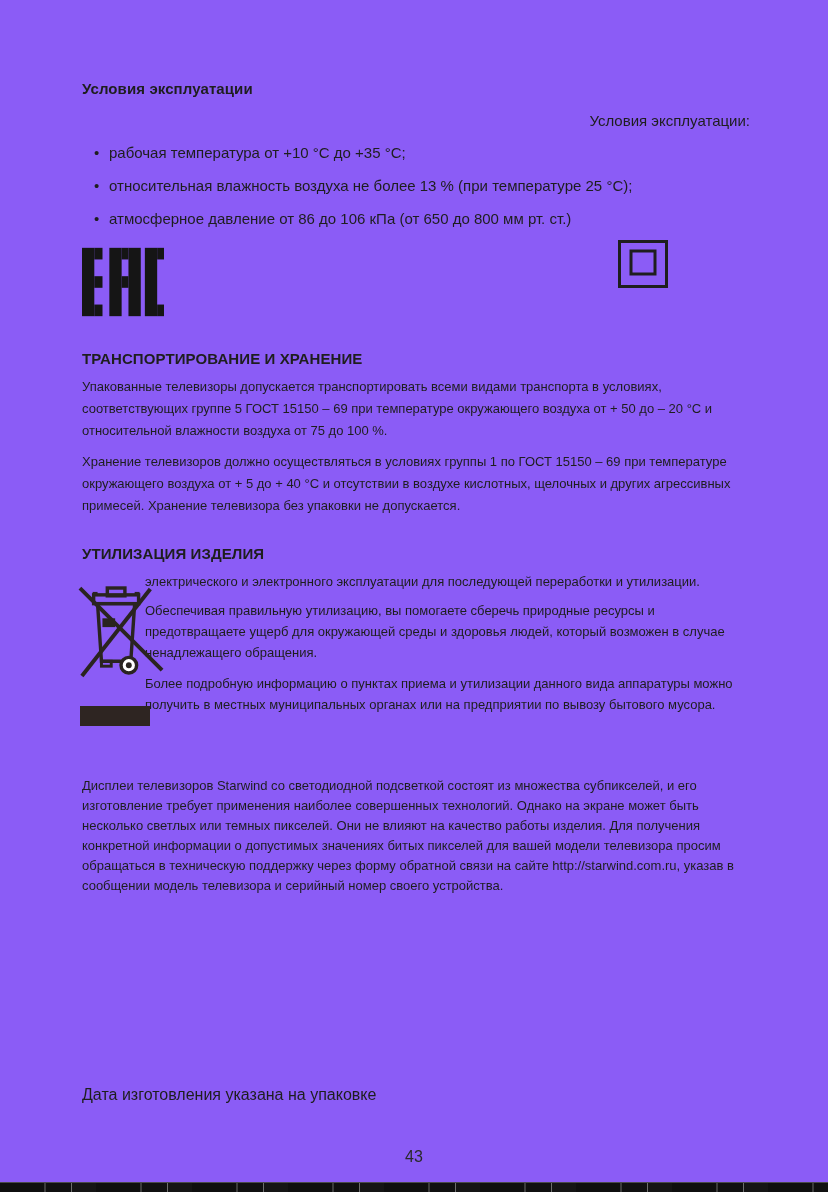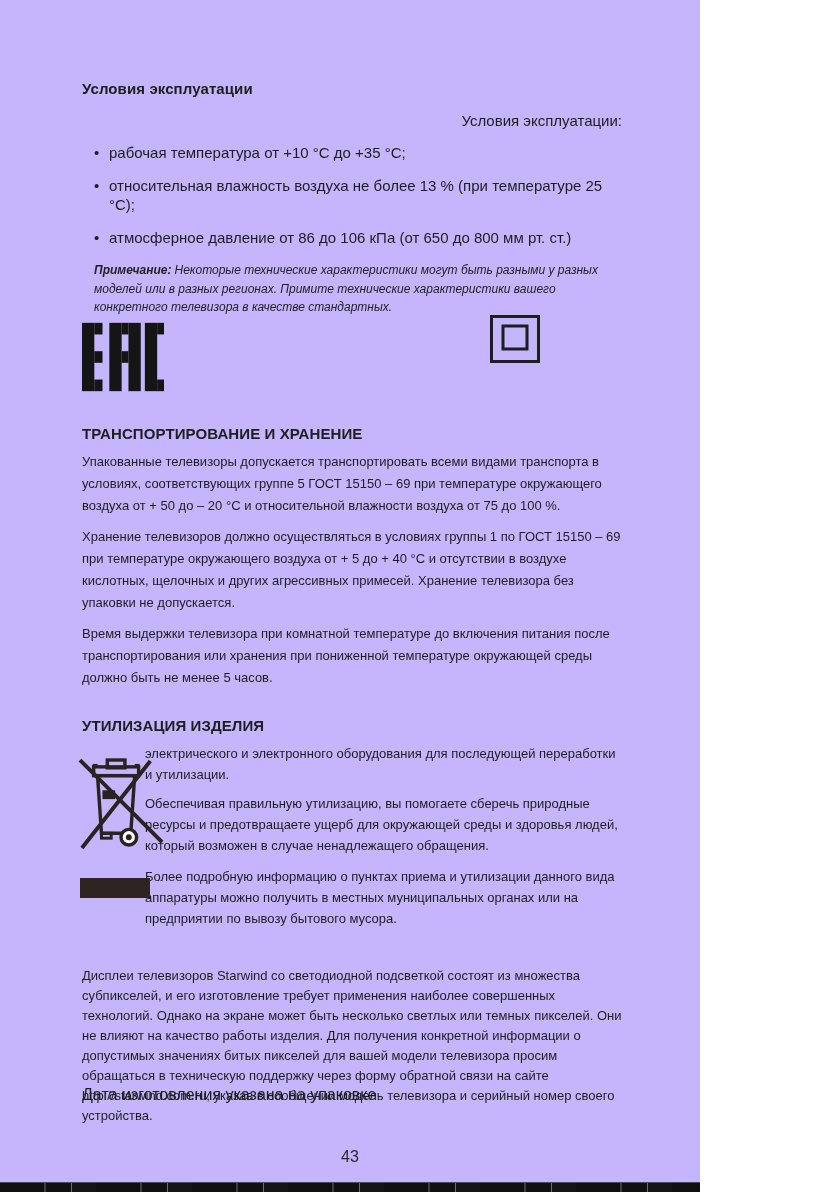--- a/index.html
+++ b/index.html
@@ -1,19 +1,19 @@
 <!DOCTYPE html>
 <html lang="ru"><head>
 <meta charset="utf-8">
 <style>
   html,body{margin:0;padding:0;background:#ffffff;}
   .page{
     position:relative;
-    width:700px;height:1192px;
-    background:#c4b5fd;
+    width:828px;height:1192px;
+    background:#8b5cf6;
     font-family:"Liberation Sans", sans-serif;
     color:#1e1e1e;
     overflow:hidden;
   }
   .content{padding:80px 78px 0 82px;}
   h1,h2{font-size:15px;font-weight:bold;margin:0;letter-spacing:.1px;}
   h1{margin-bottom:14px;}
   .intro{margin:0 0 13px 12px;font-size:15px;line-height:19px;text-align:right;}
   ul.bullets{list-style:none;margin:0 0 0 12px;padding:0;}
   ul.bullets li{font-size:15px;line-height:19px;margin-bottom:14px;position:relative;padding-left:15px;}
@@ -53,21 +53,20 @@
     <h1>Условия эксплуатации</h1>
 
     <p class="intro">Условия эксплуатации:</p>
 
     <ul class="bullets">
       <li><span>рабочая температура от +10 °С до +35 °С;</span></li>
       <li><span>относительная влажность воздуха не более 13 % (при температуре 25 °С);</span></li>
       <li><span>атмосферное давление от 86 до 106 кПа (от 650 до 800 мм рт. ст.)</span></li>
     </ul>
 
-    <p class="note"><span class="note-label">Примечание:</span><span>Некоторые технические характеристики могут быть разными у разных моделей или в разных регионах. Примите технические характеристики вашего конкретного телевизора в качестве стандартных.</span></p>
 
 
     <div class="marks-row">
       <svg width="82" height="84" viewBox="0 0 120 100" fill="#151515" xmlns="http://www.w3.org/2000/svg" aria-label="eac-conformity-mark">
         <rect x="0" y="0" width="18" height="100"></rect>
         <rect x="18" y="0" width="12" height="17"></rect>
         <rect x="18" y="41.5" width="12" height="17"></rect>
         <rect x="18" y="83" width="12" height="17"></rect>
         <rect x="40" y="0" width="18" height="100"></rect>
         <rect x="68" y="0" width="18" height="100"></rect>
@@ -81,21 +80,20 @@
         <svg width="50" height="48" viewBox="0 0 50 48" xmlns="http://www.w3.org/2000/svg" fill="none" stroke="#1e1e1e">
           <rect x="1.5" y="1.5" width="47" height="45" stroke-width="3"></rect>
           <rect x="13" y="11" width="24" height="23" stroke-width="3"></rect>
         </svg>
       </div>
     </div>
 
     <h2 class="h-transport">ТРАНСПОРТИРОВАНИЕ И ХРАНЕНИЕ</h2>
     <p class="body">Упакованные телевизоры допускается транспортировать всеми видами транспорта в условиях, соответствующих группе 5 ГОСТ 15150 – 69 при температуре окружающего воздуха от + 50 до – 20 °С и относительной влажности воздуха от 75 до 100 %.</p>
     <p class="body">Хранение телевизоров должно осуществляться в условиях группы 1 по ГОСТ 15150 – 69 при температуре окружающего воздуха от + 5 до + 40 °С и отсутствии в воздухе кислотных, щелочных и других агрессивных примесей. Хранение телевизора без упаковки не допускается.</p>
-    <p class="body">Время выдержки телевизора при комнатной температуре до включения питания после транспортирования или хранения при пониженной температуре окружающей среды должно быть не менее 5 часов.</p>
 
     <h2 class="h-disposal">УТИЛИЗАЦИЯ ИЗДЕЛИЯ</h2>
 
     <div class="media-row">
       <div class="weee-wrap" aria-label="crossed-out-wheelie-bin">
         <svg width="86" height="97" viewBox="0 0 88 99" xmlns="http://www.w3.org/2000/svg" fill="none" stroke="#2a2420">
           <rect x="30" y="5" width="18" height="8" stroke-width="3.5"></rect>
           <rect x="16" y="12" width="46" height="9" stroke-width="3.5"></rect>
           <rect x="15" y="9" width="5" height="4" fill="#2a2420" stroke="none"></rect>
           <rect x="58" y="9" width="5" height="4" fill="#2a2420" stroke="none"></rect>
@@ -103,21 +101,21 @@
           <rect x="25" y="36" width="13" height="9" fill="#2a2420" stroke="none"></rect>
           <rect x="24" y="80" width="10" height="5" stroke-width="3"></rect>
           <circle cx="52" cy="84" r="8" stroke-width="3.5" fill="#ffffff"></circle>
           <circle cx="52" cy="84" r="3" fill="#2a2420" stroke="none"></circle>
           <line x1="2" y1="5" x2="86" y2="89" stroke-width="4"></line>
           <line x1="74" y1="6" x2="4" y2="95" stroke-width="4"></line>
         </svg>
         <div class="black-bar"></div>
       </div>
       <div class="disposal-text">
-        <p class="body">электрического и электронного оборудования для последующей переработки и утилизации.</p>
+        <p class="body">электрического и электронного эксплуатации для последующей переработки и утилизации.</p>
         <p class="body gap1">Обеспечивая правильную утилизацию, вы помогаете сберечь природные ресурсы и предотвращаете ущерб для окружающей среды и здоровья людей, который возможен в случае ненадлежащего обращения.</p>
         <p class="body gap2">Более подробную информацию о пунктах приема и утилизации данного вида аппаратуры можно получить в местных муниципальных органах или на предприятии по вывозу бытового мусора.</p>
       </div>
     </div>
 
     <p class="body pixels">Дисплеи телевизоров Starwind со светодиодной подсветкой состоят из множества субпикселей, и его изготовление требует применения наиболее совершенных технологий. Однако на экране может быть несколько светлых или темных пикселей. Они не влияют на качество работы изделия. Для получения конкретной информации о допустимых значениях битых пикселей для вашей модели телевизора просим обращаться в техническую поддержку через форму обратной связи на сайте http://starwind.com.ru, указав в сообщении модель телевизора и серийный номер своего устройства.</p>
   </div>
 
   <p class="date">Дата изготовления указана на упаковке</p>
   <div class="page-number">43</div>

